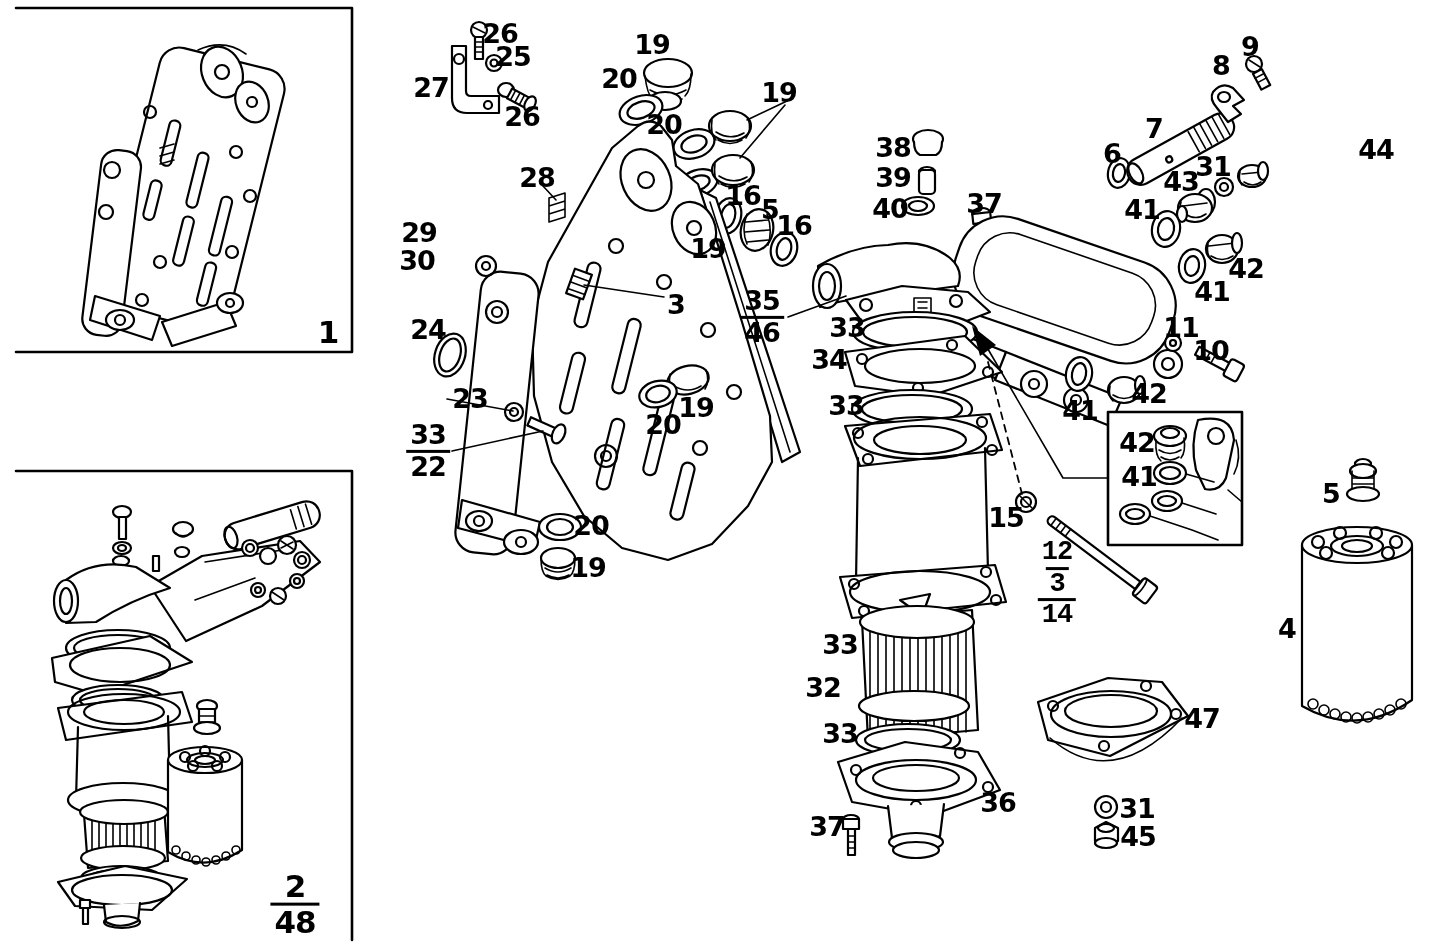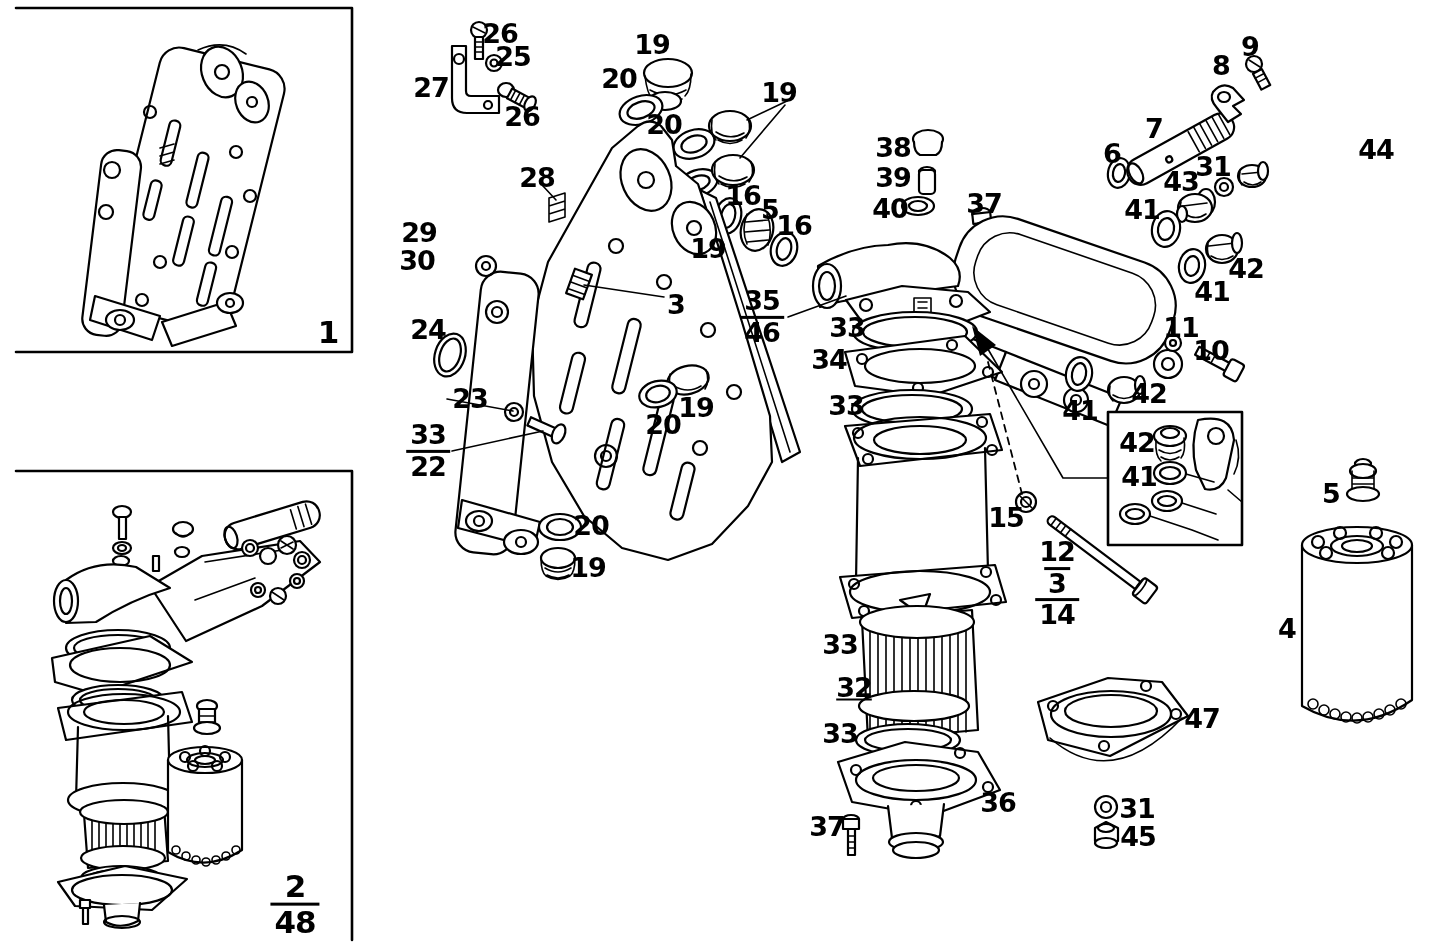--- a/index.html
+++ b/index.html
@@ -537,39 +537,39 @@
     <div class="callout" style="left: 1246px; top: 268px;">42</div>
     <div class="callout" style="left: 1212px; top: 291px;">41</div>
     <div class="callout" style="left: 1181px; top: 327px;">11</div>
     <div class="callout" style="left: 1211px; top: 350px;">10</div>
     <div class="callout" style="left: 1149px; top: 393px;">42</div>
     <div class="callout" style="left: 1080px; top: 410px;">41</div>
     <div class="callout" style="left: 1137px; top: 442px;">42</div>
     <div class="callout" style="left: 1139px; top: 476px;">41</div>
     <div class="callout" style="left: 1006px; top: 517px;">15</div>
     <div class="callout" style="left: 840px; top: 644px;">33</div>
-    <div class="callout" style="left: 854px; top: 687px; text-decoration: underline;">32</div>
+    <div class="callout" style="left: 823px; top: 687px;">32</div>
     <div class="callout" style="left: 840px; top: 733px;">33</div>
     <div class="callout" style="left: 998px; top: 802px;">36</div>
     <div class="callout" style="left: 827px; top: 826px;">37</div>
     <div class="callout" style="left: 1202px; top: 718px;">47</div>
     <div class="callout" style="left: 1137px; top: 808px;">31</div>
     <div class="callout" style="left: 1138px; top: 836px;">45</div>
     <div class="callout" style="left: 1331px; top: 493px;">5</div>
     <div class="callout" style="left: 1287px; top: 628px;">4</div>
     <div class="fraction big" style="left: 295px; top: 904px;">
       <span>2</span>
       <span>48</span>
     </div>
     <div class="fraction" style="left: 428px; top: 451px;">
       <span>33</span>
       <span>22</span>
     </div>
     <div class="fraction" style="left: 762px; top: 317px;">
       <span>35</span>
       <span>46</span>
     </div>
-    <div class="fraction" style="left: 1057px; top: 584px;">
+    <div class="fraction" style="left: 1057px; top: 584px; font-family: Liberation Mono, monospace;">
       <span>12</span>
       <span>3</span>
       <span>14</span>
     </div>
   </div>
 
 </body></html>

